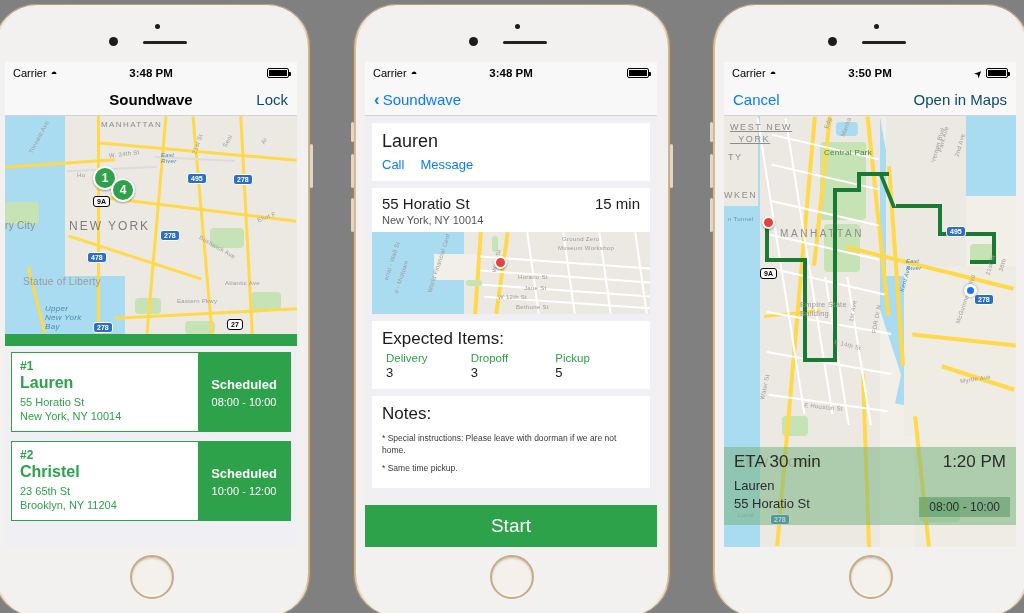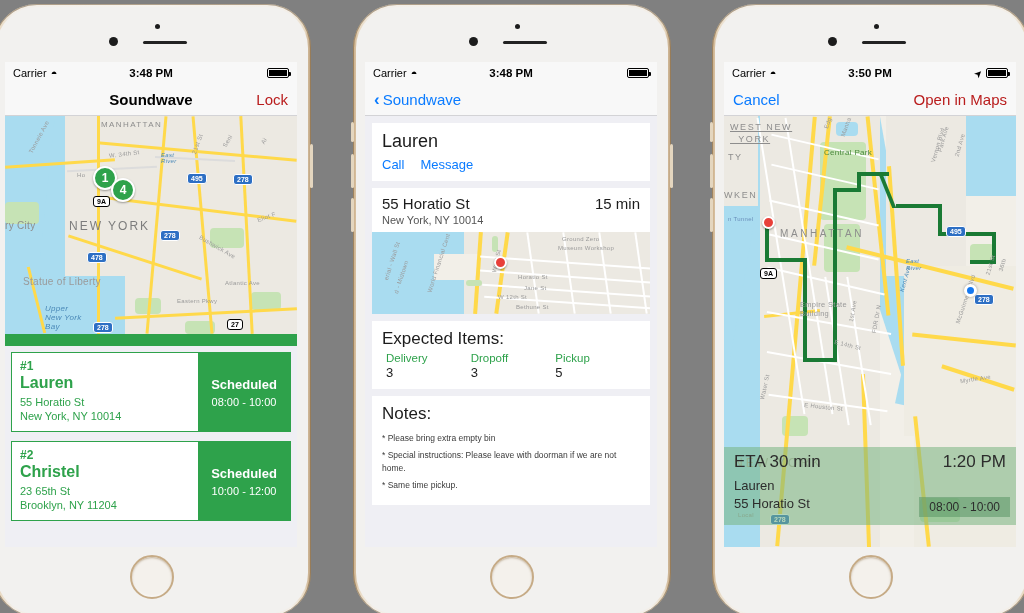--- a/index.html
+++ b/index.html
@@ -59,21 +59,21 @@
   .battery::after { content:""; position:absolute; right:-3px; top:3px; width:2px; height:4px; background:#000; border-radius:0 1px 1px 0;}
   .battery i{ display:block; position:absolute; left:1px; top:1px; bottom:1px; width:18px; background:#000; }
   .loc-arrow{ font-size:10px; transform:rotate(-45deg); display:inline-block; }
 
   
   .navbar {
     height:32px; background:#f8f8f8; border-bottom:1px solid #d3d3d6;
     display:flex; align-items:center; padding:0 9px; position:relative;
   }
   .nav-title { position:absolute; left:0; right:0; text-align:center; font-size:15px; font-weight:bold; color:#000; }
-  .nav-right { margin-left:auto; color:#b91c1c; font-size:15px; z-index:2;}
+  .nav-right { margin-left:auto; color:#0c4a6e; font-size:15px; z-index:2;}
   .nav-left  { color:#0a7bff; font-size:15px; display:flex; align-items:center; gap:2px; z-index:2;}
   .chev { font-size:17px; font-weight:bold; line-height:1; margin-right:1px; }
 
   
   .map { position:relative; overflow:hidden; background:#f2efe8; }
   .water   { position:absolute; background:#a9dcf0; }
   .park    { position:absolute; background:#c6e3b5; border-radius:4px; }
   .road    { position:absolute; background:#ffd94a; }
   .road.w  { background:#ffffff; }
   .road.g  { background:#dcdcdc; }
@@ -370,26 +370,26 @@
             <div class="item-col">
               <div class="item-lab">Pickup</div>
               <div class="item-val">5</div>
             </div>
           </div>
         </div>
 
         <div class="card pad" style="min-height:92px;">
           <div class="sec-title">Notes:</div>
           <ul class="notes-list">
-            <li>* Please bring extra empty bin</li>
             <li>* Special instructions: Please leave with doorman if we are not home.</li>
             <li>* Same time pickup.</li>
           </ul>
         </div>
 
+        <div class="startbtn">Start</div>
       </div>
     </div>
   </div>
 
   <div class="phone p3">
     <div class="phone-inner"></div>
     <div class="side-btn l1"></div>
     <div class="side-btn l2"></div>
     <div class="side-btn l3"></div>
 

